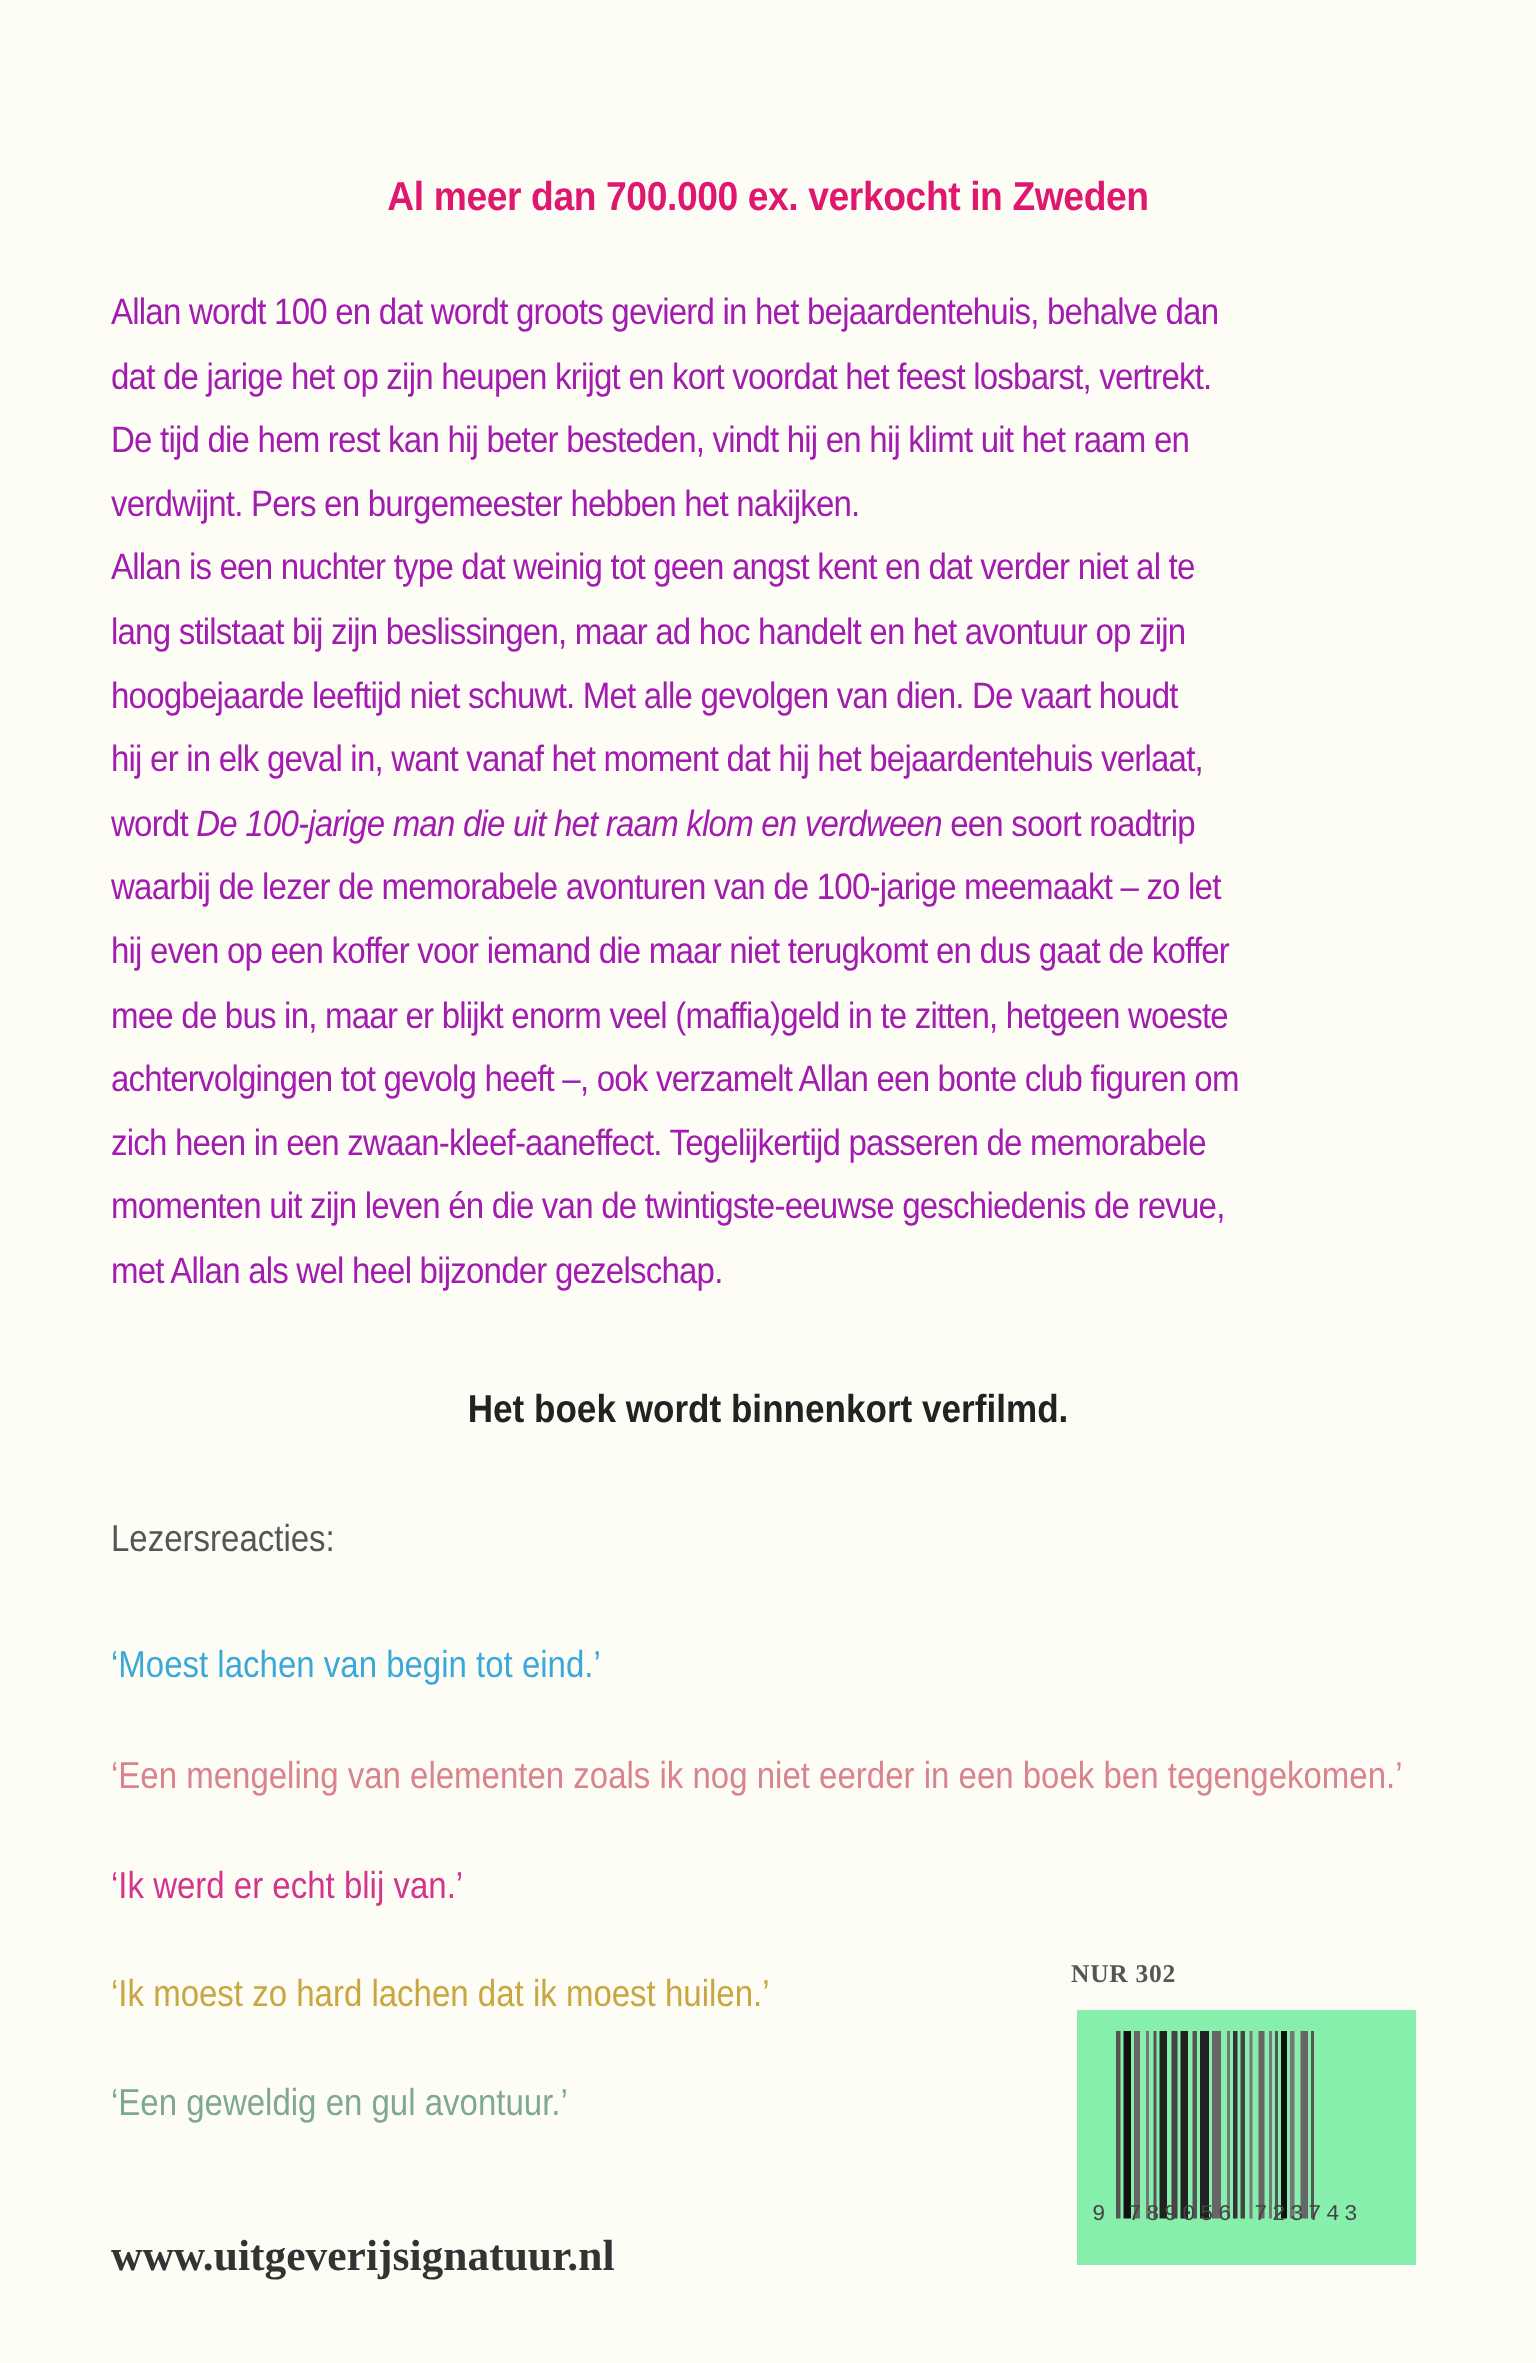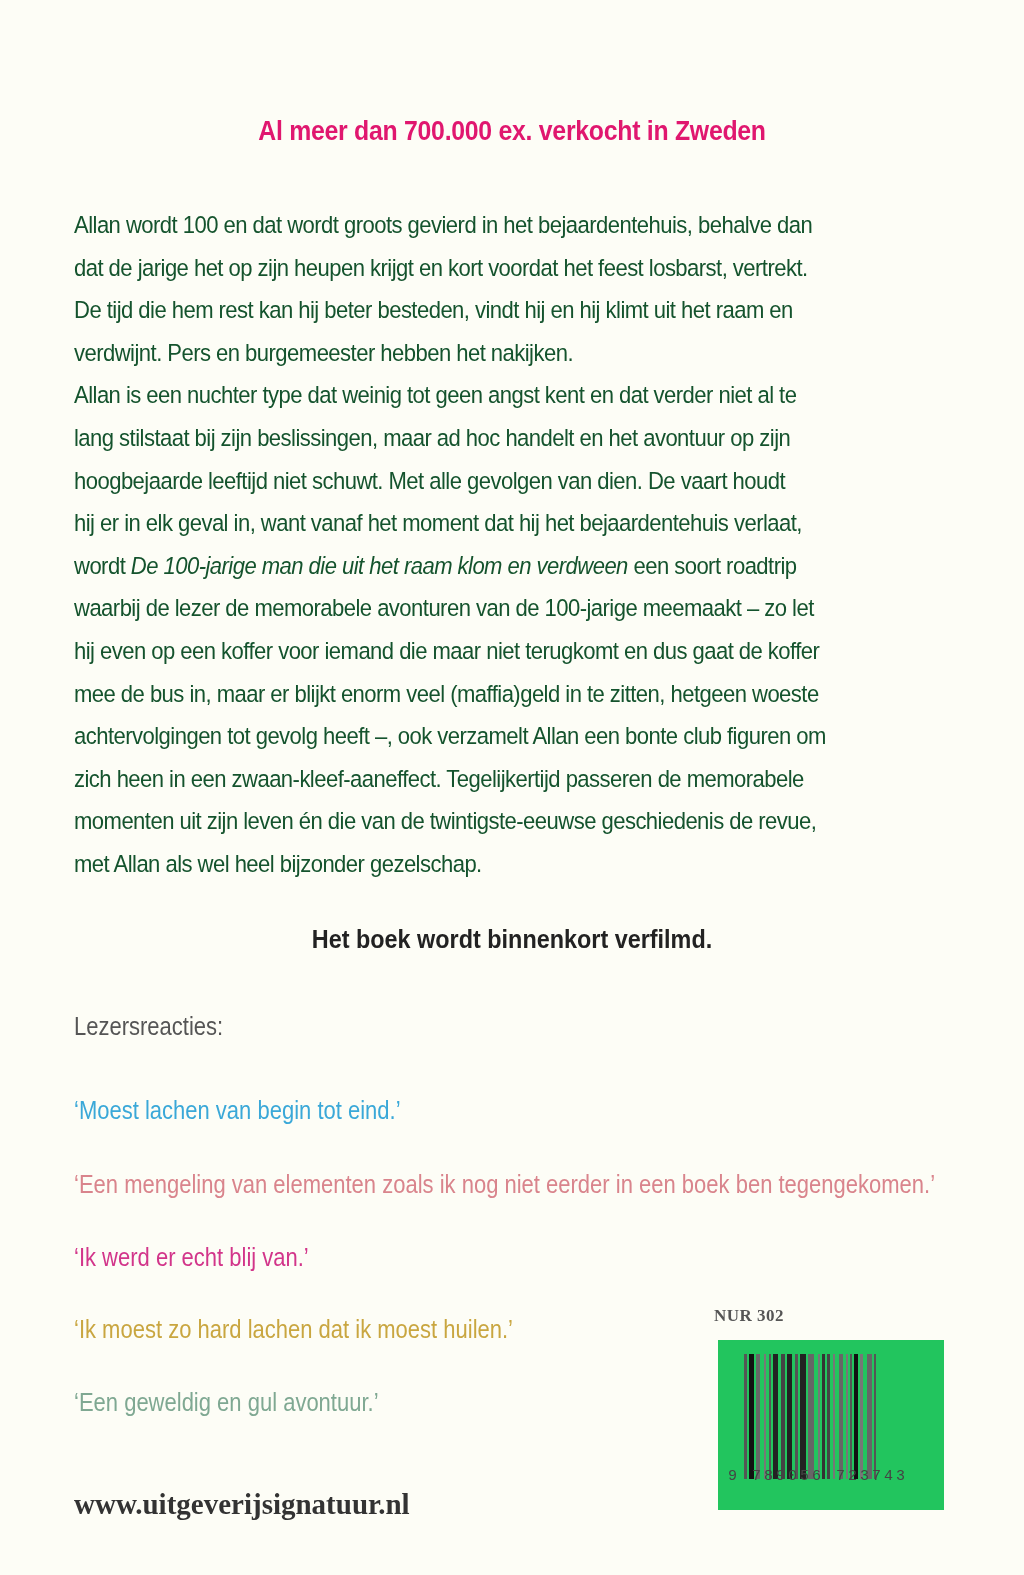--- a/index.html
+++ b/index.html
@@ -12,22 +12,22 @@
     color: #3a3a3a;
   }
   .tagline {
     position: absolute; top: 116px; left: 0; width: 1024px;
     text-align: center;
     font-weight: bold; font-size: 27px; color: #e0176f;
     letter-spacing: -0.3px;
     transform: scaleX(0.92); transform-origin: center;
   }
   .blurb {
-    position: absolute; top: 204px; left: 74px; width: 880px;
-    font-size: 24.5px; line-height: 42.6px; color: #14532d;
+    position: absolute; top: 188px; left: 74px; width: 880px;
+    font-size: 24.5px; line-height: 42.6px; color: #a21caf;
     letter-spacing: -0.6px;
   }
   .blurb .line { display: block; white-space: nowrap; transform: scaleX(0.9); transform-origin: left; }
   .blurb i { font-style: italic; }
   .film {
     position: absolute; top: 924px; left: 0; width: 1024px; text-align: center;
     font-weight: bold; font-size: 26px; color: #222;
     transform: scaleX(0.9); transform-origin: center;
   }
   .reactions-label {
@@ -43,21 +43,21 @@
     position: absolute; top: 1488px; left: 74px;
     font-family: "Liberation Serif", serif; font-weight: bold; font-size: 29px; color: #333;
   }
   .nur {
     position: absolute; top: 1306px; left: 714px;
     font-family: "Liberation Serif", serif; font-weight: bold; font-size: 17px; color: #555;
     letter-spacing: 0.5px;
   }
   .barcode-box {
     position: absolute; top: 1340px; left: 718px; width: 226px; height: 170px;
-    background: #22c55e;
+    background: #86efac;
   }
   .bars {
     position: absolute; top: 14px; left: 26px; width: 180px; height: 125px;
     display: flex; align-items: stretch;
   }
   .bars span { display: block; height: 100%; }
   .isbn {
     position: absolute; top: 128px; left: 10px; width: 210px;
     font-family: "Liberation Mono", monospace; font-size: 15px; color: #444;
     letter-spacing: 3px; background: transparent;

